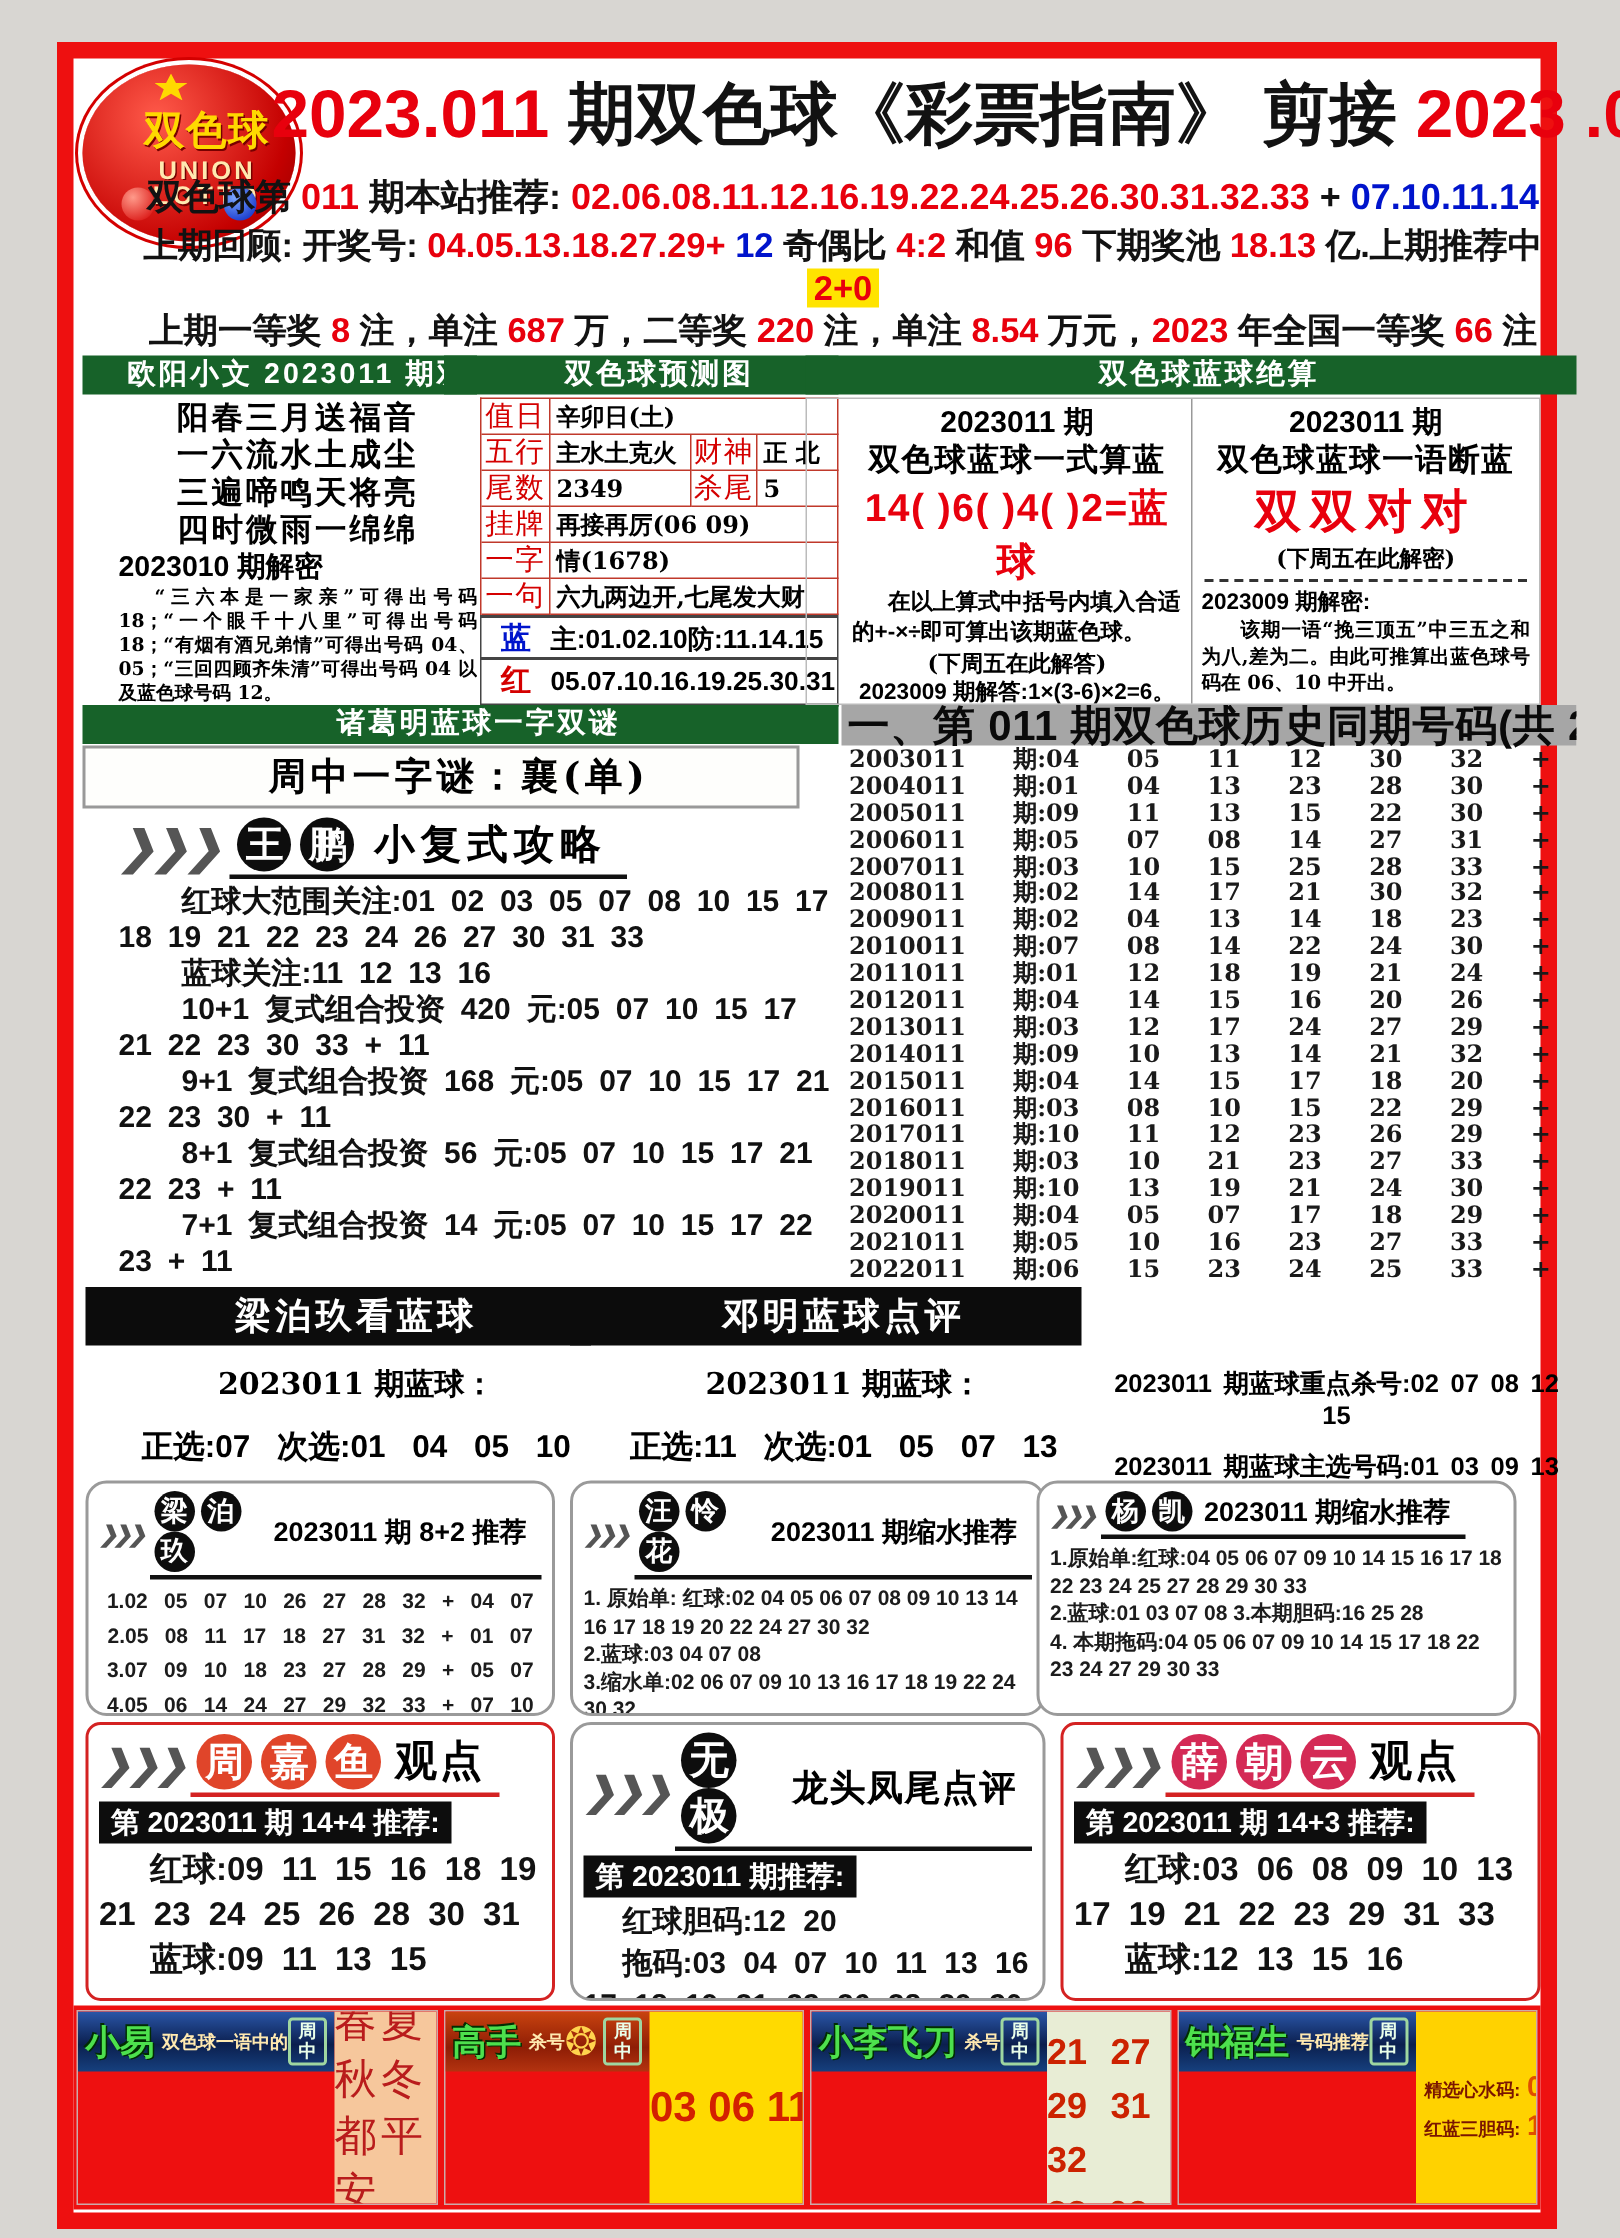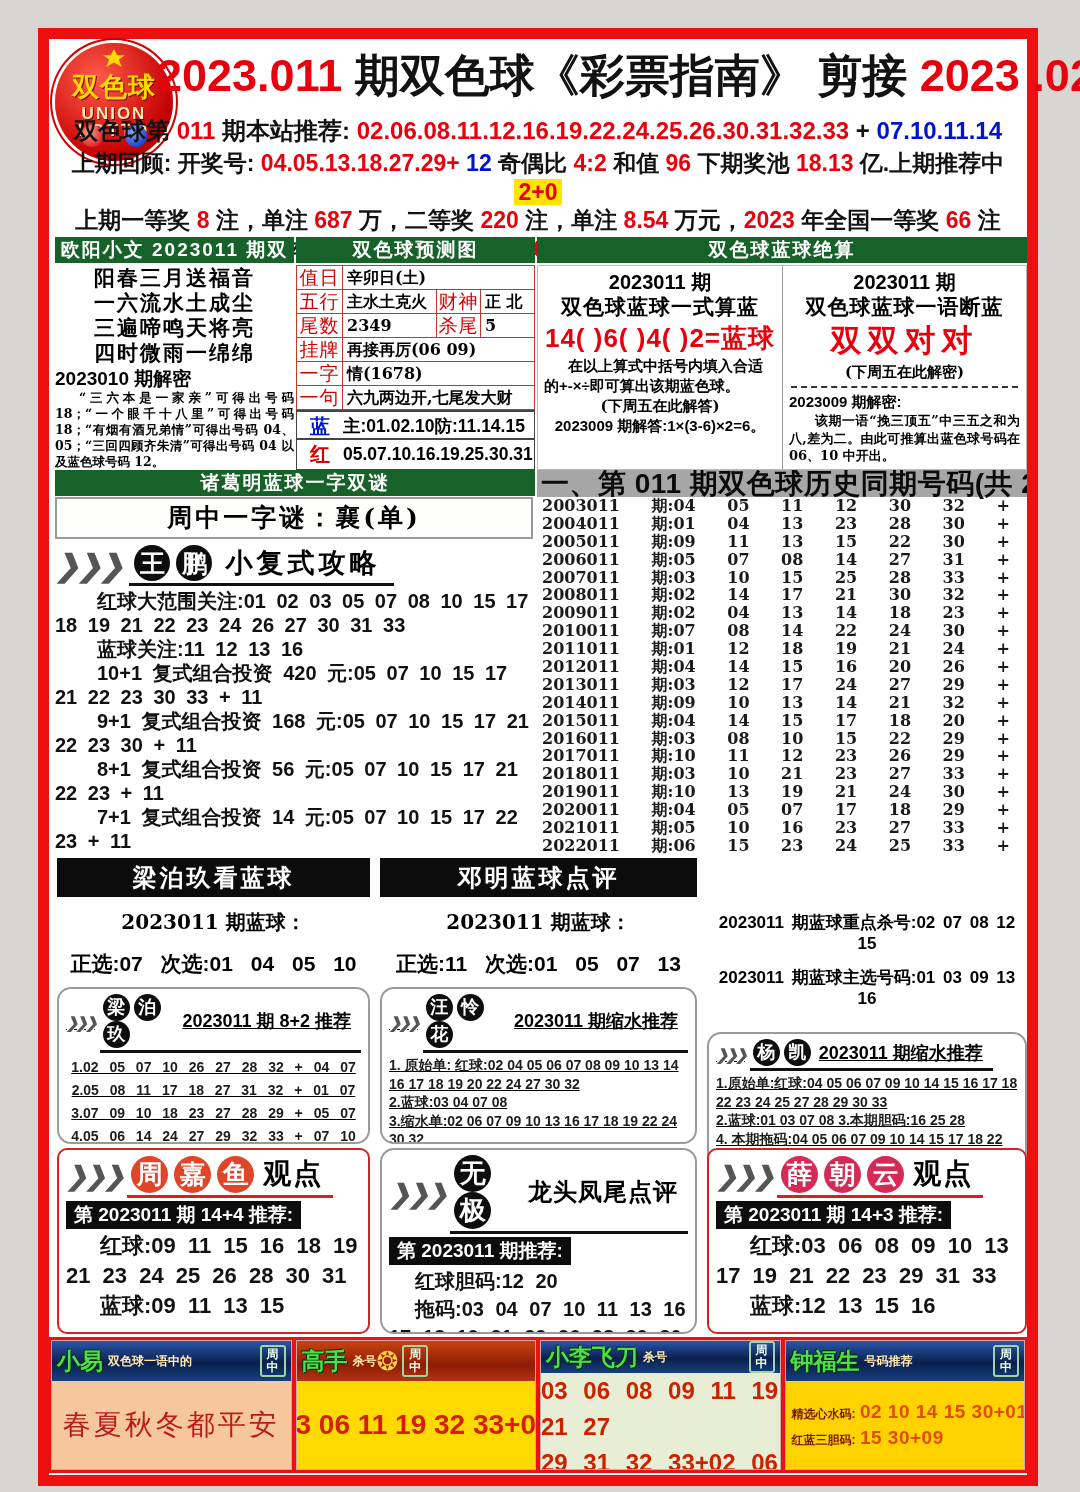--- a/index.html
+++ b/index.html
@@ -1,18 +1,18 @@
 <!DOCTYPE html>
 <html><head>
 <meta charset="utf-8">
 <style>
   html,body{margin:0;padding:0;background:#d8d6d2;}
   .page{position:relative;width:1080px;height:1492px;background:#d8d6d2;font-family:"Liberation Sans",sans-serif;overflow:hidden;}
   .frame{position:absolute;left:38px;top:28px;width:1000px;height:1458px;background:#fff;border:11px solid #ee1010;box-sizing:border-box;}
-  .frame>*{position:absolute;}
+  .frame>*{position:absolute;padding-left:24px;}
 
   
   .seg-r{color:#e8000d;}
   .seg-b{color:#0014cc;}
   .seg-k{color:#121212;}
   .seg-hl{color:#e8000d;background:#ffe400;padding:0 4px;}
 
   
   .logo{left:6px;top:4px;width:118px;height:118px;border-radius:50%;
     background:radial-gradient(circle at 35% 30%,#ff5a4a,#c40000 70%,#8f0000);
@@ -104,24 +104,24 @@
   .mid-line2{font-weight:bold;font-size:21px;margin-top:14px;word-spacing:12px;}
   .midcol-c .mid-line1{font-family:"Liberation Sans",sans-serif;font-size:17px;margin-top:10px;word-spacing:3px;}
   .midcol-c .mid-line2{font-size:17px;margin-top:12px;word-spacing:3px;}
 
   
   .box{box-sizing:border-box;border:2.5px solid #9a9a9a;border-radius:14px;overflow:hidden;padding:4px 7px;background:#fff;}
   .box-banner{display:flex;align-items:center;}
   .box-banner .chevrons{font-size:15px;margin-right:5px;}
   .bn-underline{display:flex;align-items:center;border-bottom:3px solid #111;padding:1px 10px 2px 1px;}
   .box-title{font-size:18px;font-weight:bold;margin-left:6px;white-space:nowrap;}
-  .row1{top:948px;height:157px;text-decoration:underline;}
+  .row1{top:948px;height:157px;}
   .r1-a{left:8px;width:313px;}
   .r1-b{left:331px;width:317px;}
-  .r1-c{left:658px;width:320px;margin-top:45px;}
+  .r1-c{left:642px;width:320px;}
   .row1 .circle{width:27px;height:27px;font-size:18px;line-height:27px;margin:0 2px;}
   .box-lines{margin-top:3px;}
   .box-lines .bound-line{font-weight:bold;font-size:14px;line-height:18.5px;color:#1c1c1c;}
   .r1-a .bound-line{text-align:center;word-spacing:7px;line-height:23px;}
 
   .row2{top:1109px;height:186px;}
   .r2-a{left:8px;width:313px;border-color:#d42222;border-radius:10px;}
   .r2-b{left:331px;width:317px;}
   .r2-c{left:658px;width:320px;border-color:#d42222;border-radius:10px;}
   .row2 .box-banner .chevrons{font-size:26px;}
@@ -130,21 +130,21 @@
   .circles-crimson .circle{background:#d42a55;}
   .row2 .box-title{font-size:28px;letter-spacing:2px;}
   .r2-b .box-title{font-size:24px;letter-spacing:1px;}
   .ul-red{border-bottom-color:#d42222;}
   .badge-black{display:inline-block;background:#0d0d0d;color:#fff;font-size:19px;font-weight:bold;padding:1px 8px;margin:3px 0 2px 0;}
   .r2-lines .bound-line{font-weight:bold;font-size:22px;line-height:30px;word-spacing:6px;text-indent:34px;color:#121212;}
   .r2-b .r2-lines .bound-line{font-size:20px;line-height:28px;text-indent:26px;}
 
   
   .bottom-band{left:0;top:1298px;width:978px;height:136px;background:#ee1010;display:flex;gap:4px;padding:3px 2px;box-sizing:border-box;}
-  .strip{flex:1;display:flex;flex-direction:column;border:1px solid #caa;overflow:hidden;}
+  .strip{flex:1;display:flex;flex-direction:row;border:1px solid #caa;overflow:hidden;}
   .strip-header{height:40px;display:flex;align-items:center;padding:0 5px;}
   .strip-h-blue{background:linear-gradient(180deg,#2a56a8 0%,#0b1f4e 55%,#16407e 100%);}
   .strip-h-red{background:linear-gradient(180deg,#c9430f 0%,#8e1d05 60%,#b33310 100%);}
   .strip-name{font-size:23px;font-weight:bold;color:#4de04d;text-shadow:1px 1px 0 #012d01,-1px -1px 0 #012d01;white-space:nowrap;}
   .strip-sub{font-size:12px;font-weight:bold;color:#ffe9b0;margin-left:5px;white-space:nowrap;}
   .strip-badge{margin-left:auto;width:22px;min-width:22px;border:2px solid #9fd6a0;border-radius:3px;color:#eaffea;font-size:12px;line-height:13px;font-weight:bold;text-align:center;word-break:break-all;padding:1px 0;}
   .dart-icon::before{content:"❂";color:#ffd34d;font-size:26px;margin-left:auto;margin-right:4px;}
   .strip-h-red .strip-badge{margin-left:0;}
   .strip-body{flex:1;display:flex;align-items:center;justify-content:center;}
   .sb-1{background:#f6c79c;font-family:"DejaVu Serif",serif;font-weight:normal;font-size:28px;color:#b91c1c;letter-spacing:3px;}

